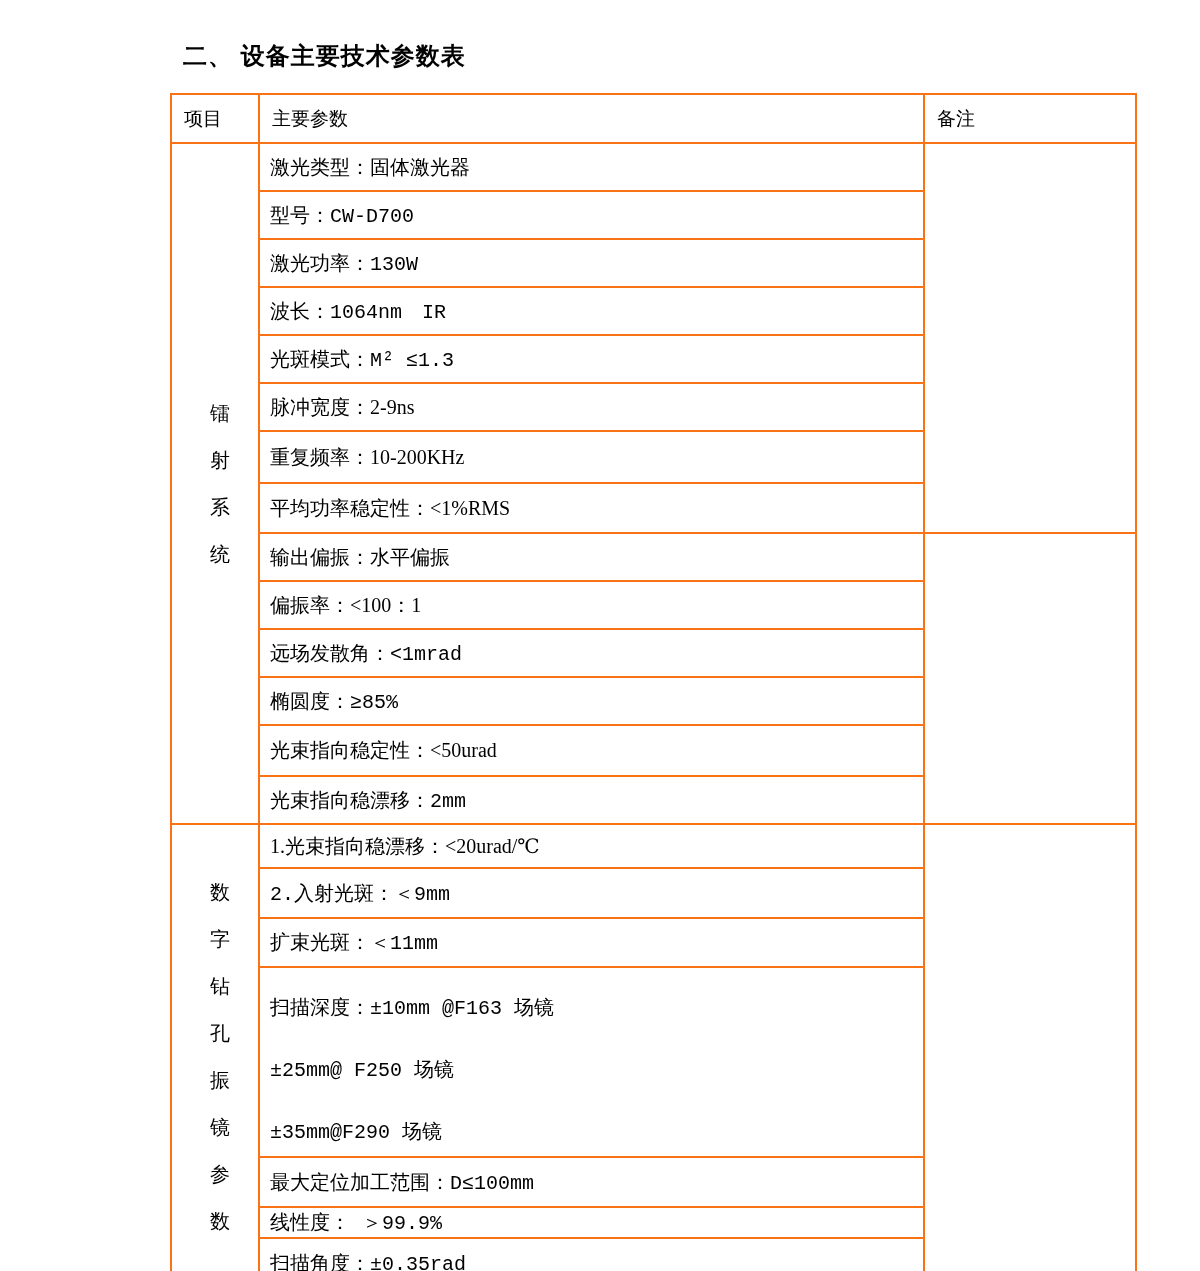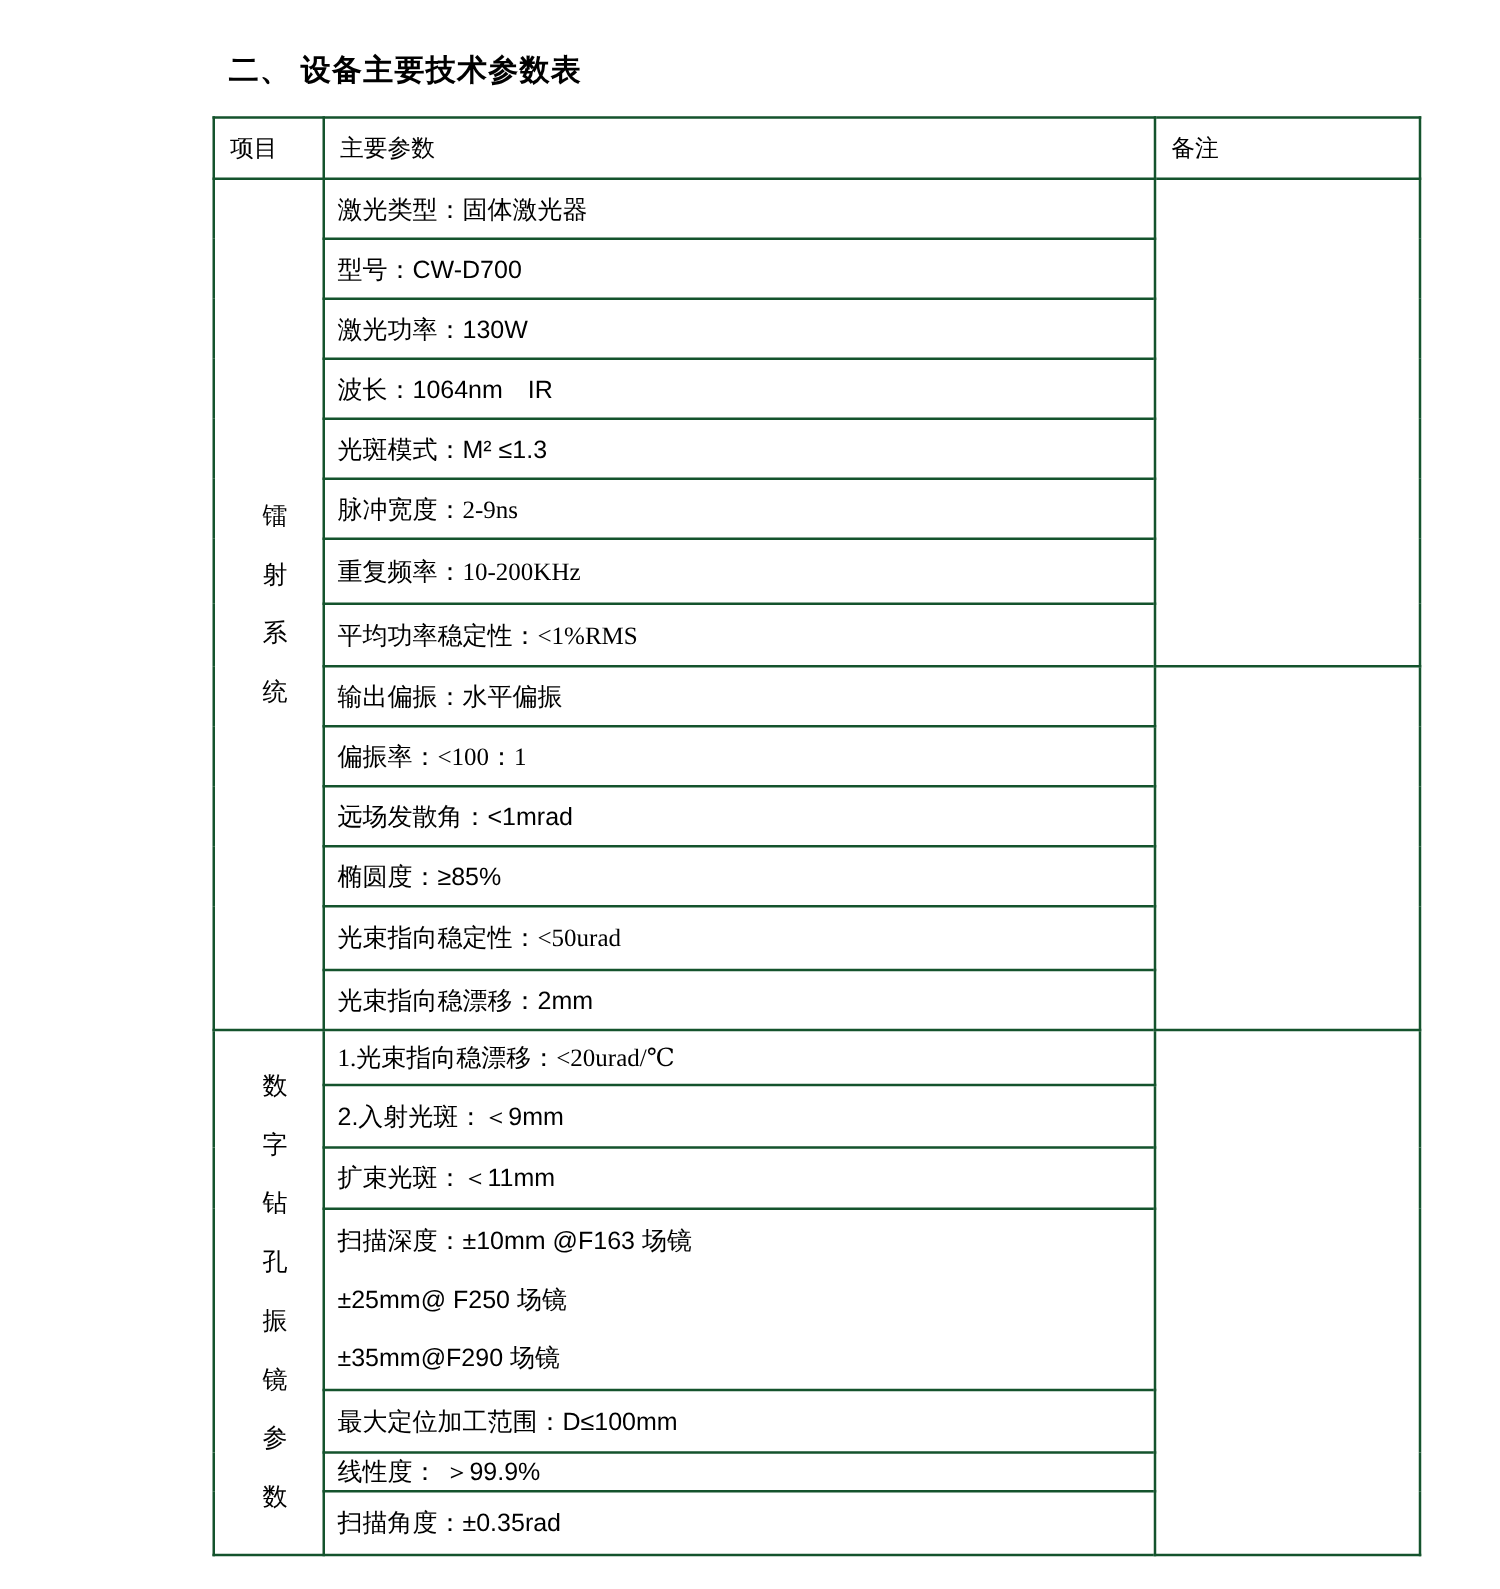--- a/index.html
+++ b/index.html
@@ -30,34 +30,34 @@
     left: 170px;
     top: 93px;
     border-collapse: collapse;
     table-layout: fixed;
     width: 965px;
   }
   col.c-item  { width: 88px;  }
   col.c-param { width: 665px; }
   col.c-note  { width: 212px; }
   .spec th, .spec td {
-    border: 2px solid #14532d;
+    border: 2px solid #f97316;
     padding: 0 0 0 10px;
     vertical-align: middle;
     font-size: 20px;
     font-weight: normal;
     text-align: left;
     overflow: hidden;
   }
   .spec th {
     font-size: 19px;
     padding-left: 12px;
   }
   .serif { font-family: "Liberation Serif", "DejaVu Serif", serif; }
-  .sans  { font-family: Liberation Sans, sans-serif; }
+  .sans  { font-family: Liberation Mono, monospace; margin-top: 15px; }
   .vlabel {
     display: flex;
     flex-direction: column;
     align-items: center;
     justify-content: center;
     font-size: 20px;
   }
   .vlabel span {
     display: block;
     height: 47px;

